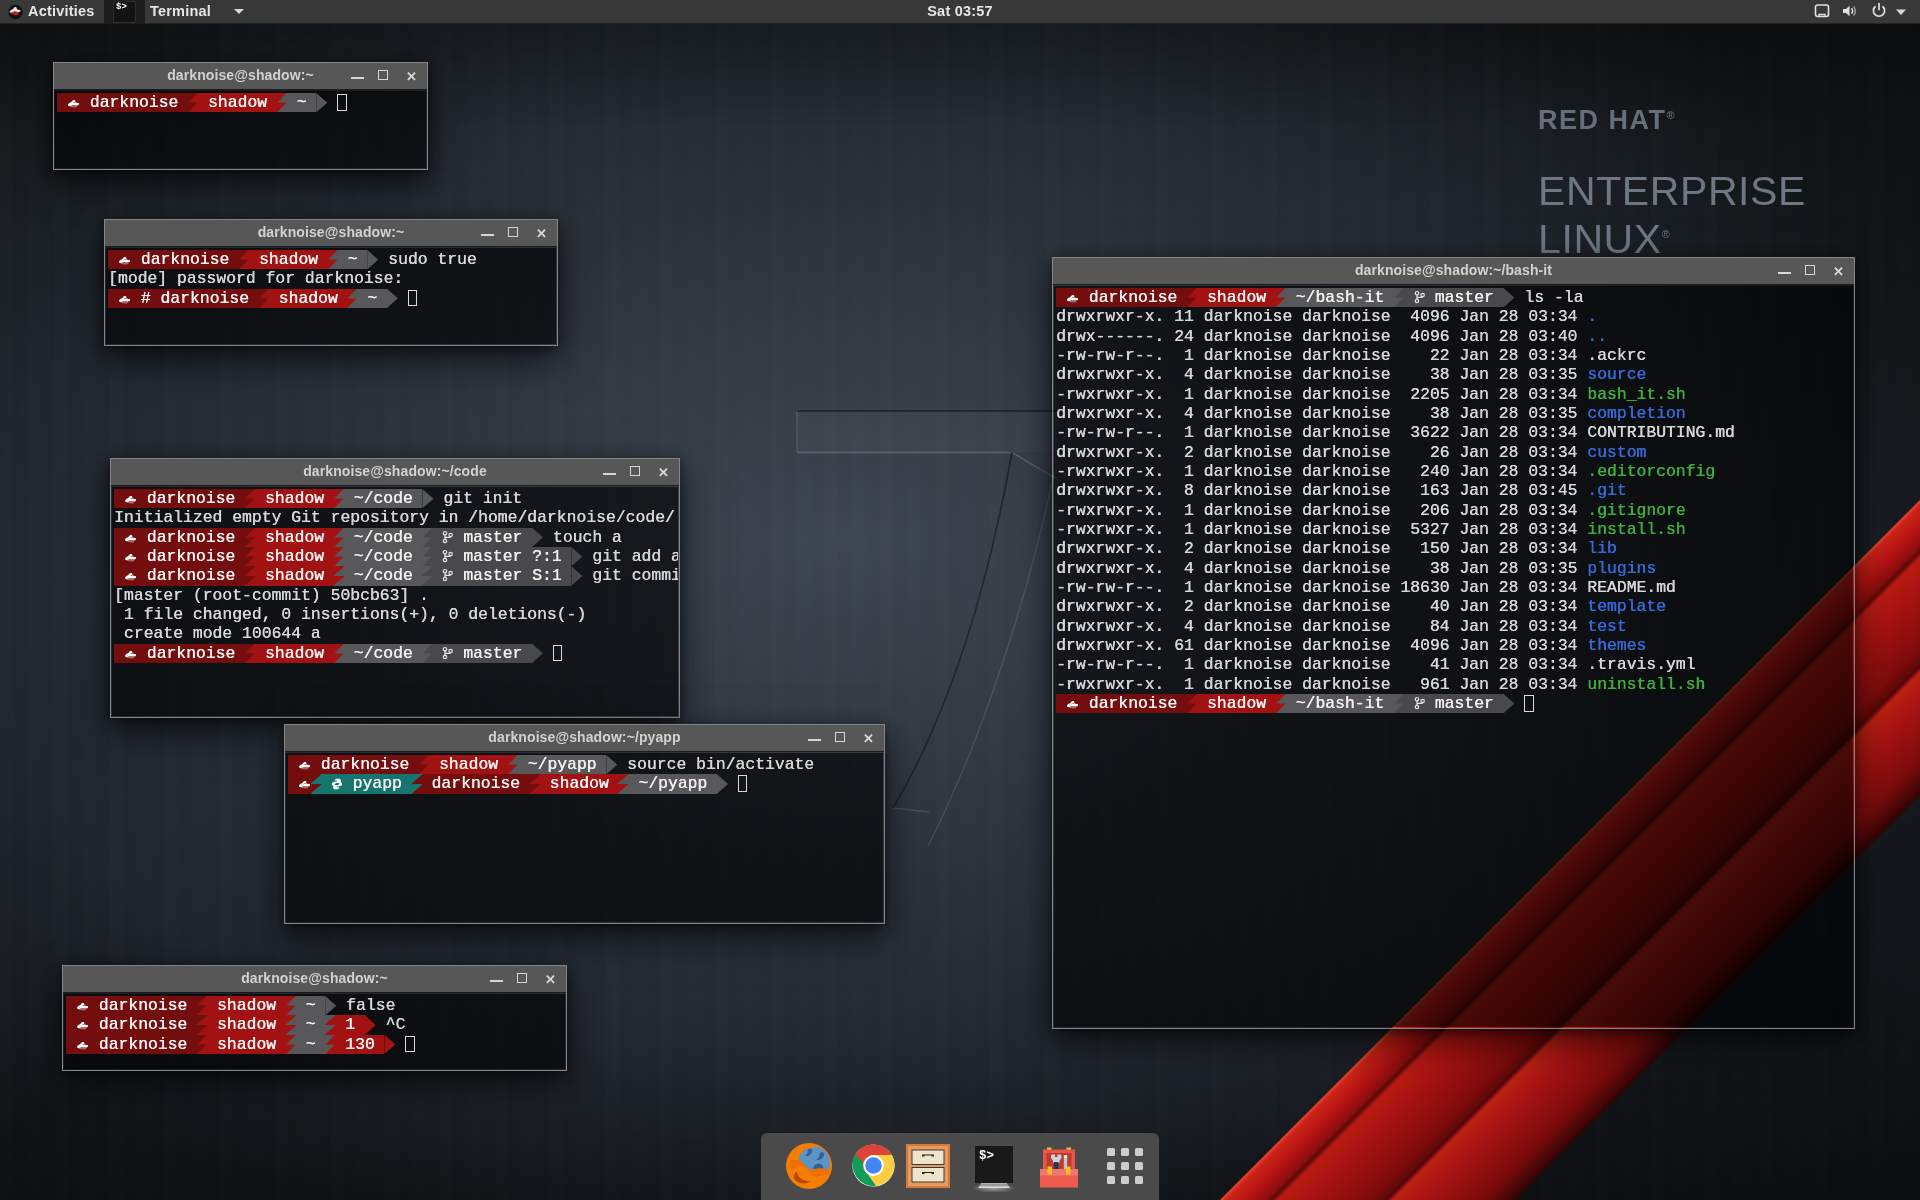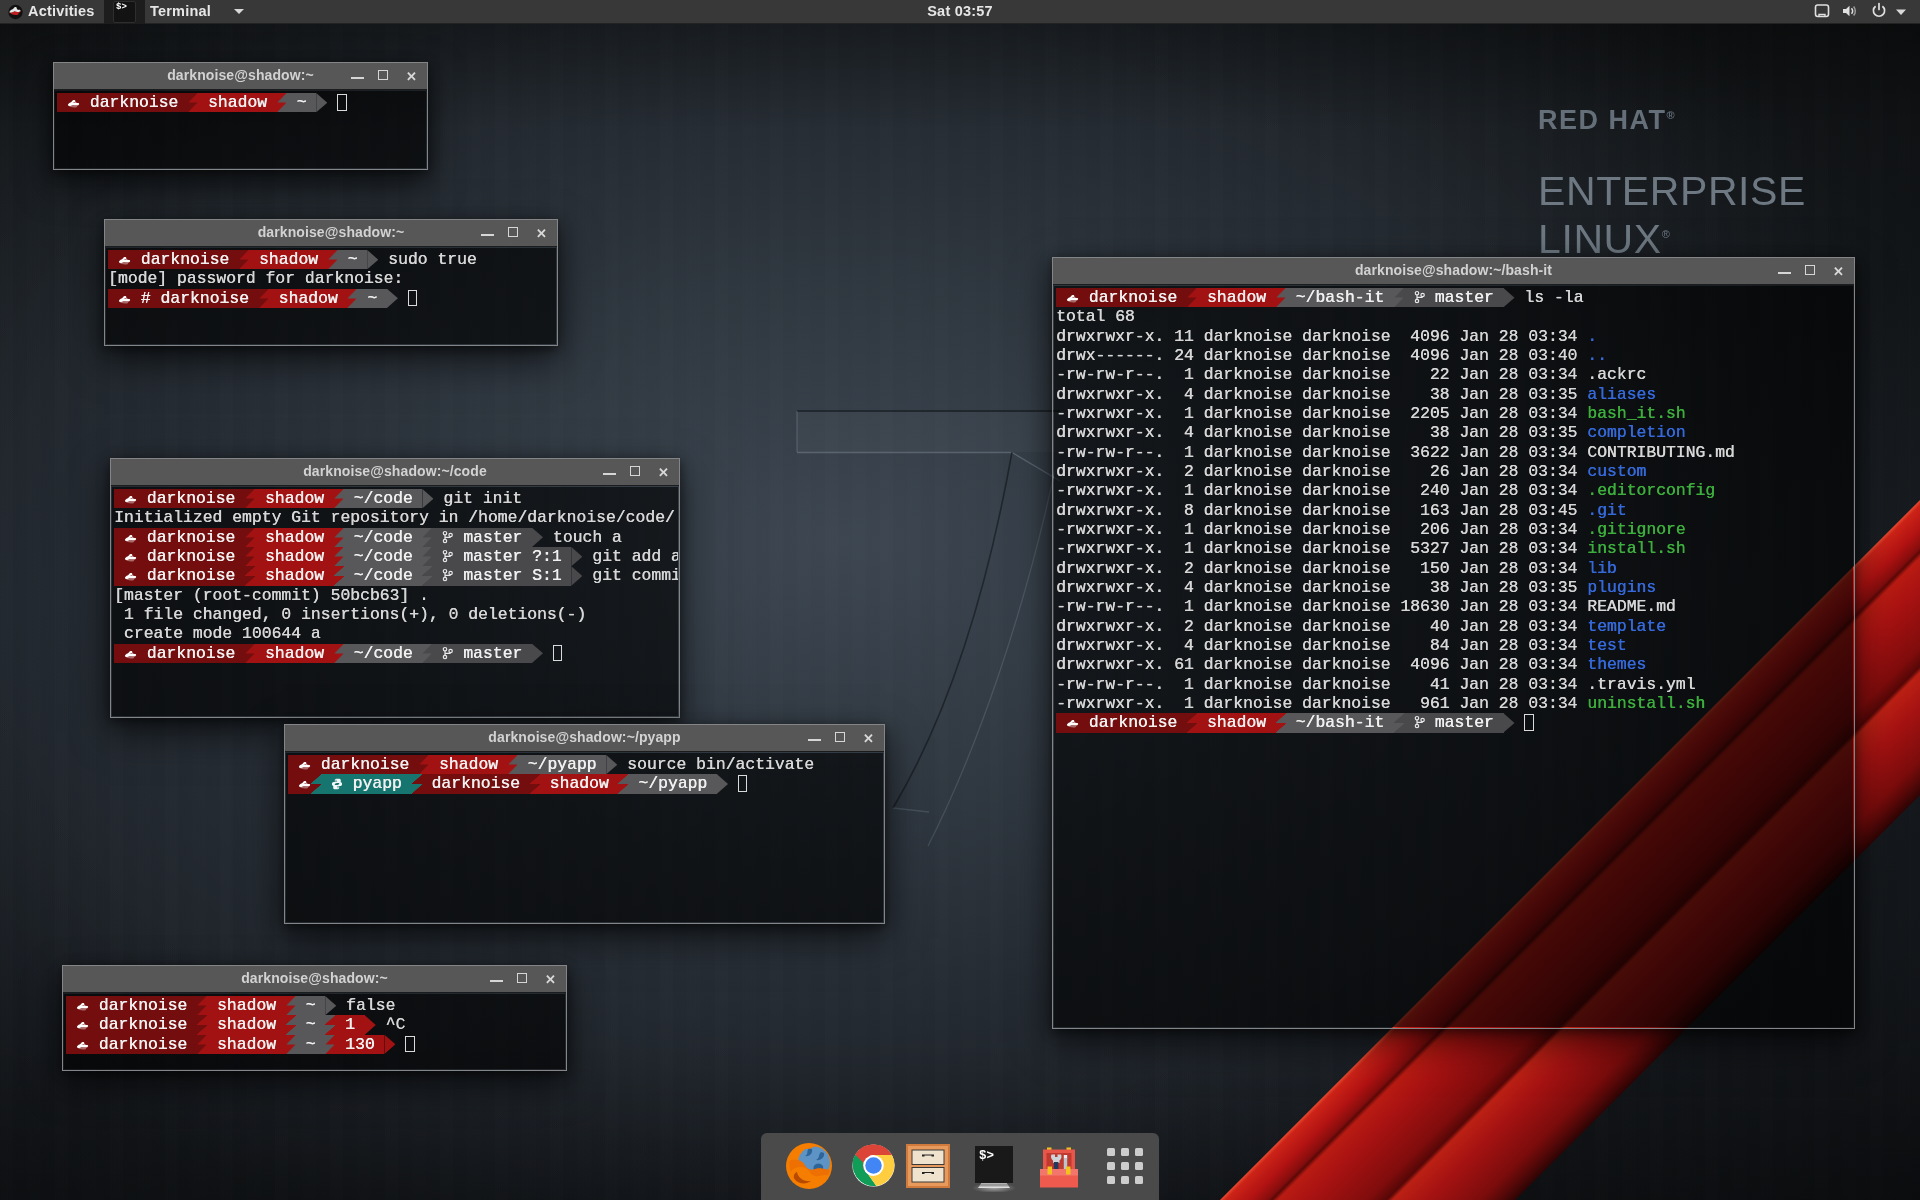--- a/index.html
+++ b/index.html
@@ -413,25 +413,24 @@
                 <g stroke="#e8e8e8" stroke-width="1.2" fill="none">
                   <circle cx="3" cy="3.2" r="1.7"></circle>
                   <circle cx="3" cy="11" r="1.7"></circle>
                   <circle cx="8.6" cy="5" r="1.7"></circle>
                   <path d="M3 4.9 L3 9.3 M3 8.2 C3 6.4 8.6 8.4 8.6 6.7"></path>
                 </g>
               </svg>&nbsp;master&nbsp;</span>
             <span class="ar" style="background:#49494c"></span>
             <span class="cmd">&nbsp;ls -la</span>
           </div>
-          <div class="ln">total 68</div>
           <div class="ln">drwxrwxr-x. 11 darknoise darknoise  4096 Jan 28 03:34 <span class="blu">.</span></div>
           <div class="ln">drwx------. 24 darknoise darknoise  4096 Jan 28 03:40 <span class="blu">..</span></div>
           <div class="ln">-rw-rw-r--.  1 darknoise darknoise    22 Jan 28 03:34 .ackrc</div>
-          <div class="ln">drwxrwxr-x.  4 darknoise darknoise    38 Jan 28 03:35 <span class="blu">aliases</span></div>
+          <div class="ln">drwxrwxr-x.  4 darknoise darknoise    38 Jan 28 03:35 <span class="blu">source</span></div>
           <div class="ln">-rwxrwxr-x.  1 darknoise darknoise  2205 Jan 28 03:34 <span class="grn">bash_it.sh</span></div>
           <div class="ln">drwxrwxr-x.  4 darknoise darknoise    38 Jan 28 03:35 <span class="blu">completion</span></div>
           <div class="ln">-rw-rw-r--.  1 darknoise darknoise  3622 Jan 28 03:34 CONTRIBUTING.md</div>
           <div class="ln">drwxrwxr-x.  2 darknoise darknoise    26 Jan 28 03:34 <span class="blu">custom</span></div>
           <div class="ln">-rwxrwxr-x.  1 darknoise darknoise   240 Jan 28 03:34 <span class="grn">.editorconfig</span></div>
           <div class="ln">drwxrwxr-x.  8 darknoise darknoise   163 Jan 28 03:45 <span class="blu">.git</span></div>
           <div class="ln">-rwxrwxr-x.  1 darknoise darknoise   206 Jan 28 03:34 <span class="grn">.gitignore</span></div>
           <div class="ln">-rwxrwxr-x.  1 darknoise darknoise  5327 Jan 28 03:34 <span class="grn">install.sh</span></div>
           <div class="ln">drwxrwxr-x.  2 darknoise darknoise   150 Jan 28 03:34 <span class="blu">lib</span></div>
           <div class="ln">drwxrwxr-x.  4 darknoise darknoise    38 Jan 28 03:35 <span class="blu">plugins</span></div>

